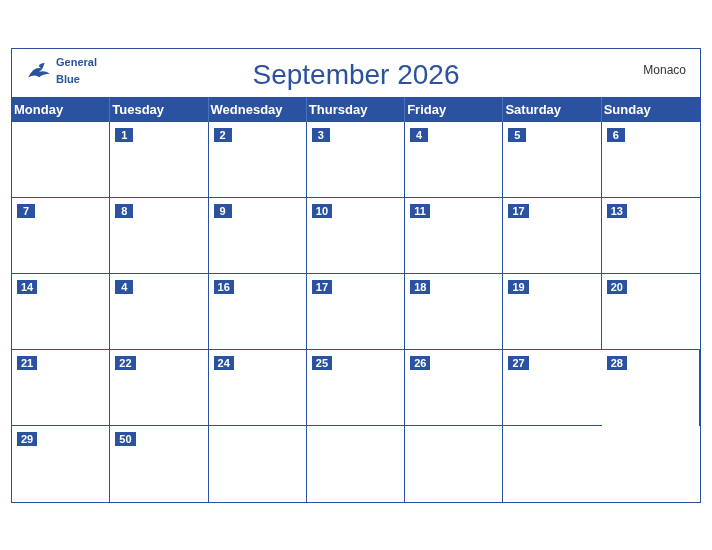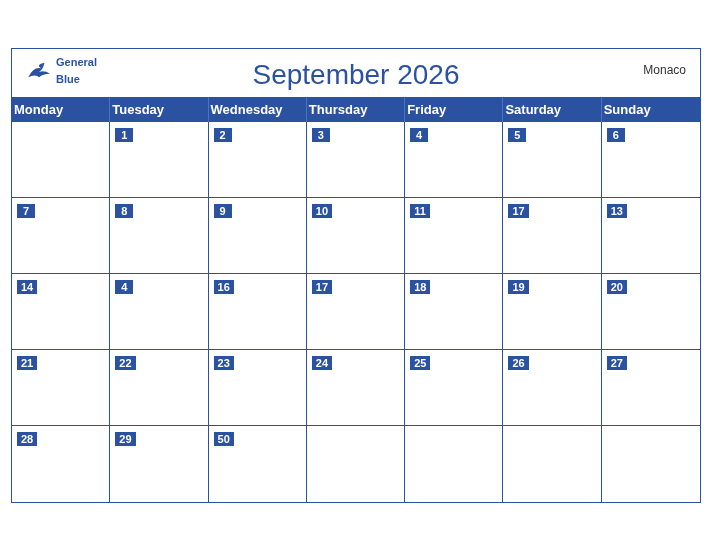--- a/index.html
+++ b/index.html
@@ -172,21 +172,20 @@
       <div class="day-cell" style="border-right: none;"><span class="day-number">13</span></div>
       <div class="day-cell"><span class="day-number">14</span></div>
       <div class="day-cell"><span class="day-number">4</span></div>
       <div class="day-cell"><span class="day-number">16</span></div>
       <div class="day-cell"><span class="day-number">17</span></div>
       <div class="day-cell"><span class="day-number">18</span></div>
       <div class="day-cell"><span class="day-number">19</span></div>
       <div class="day-cell" style="border-right: none;"><span class="day-number">20</span></div>
       <div class="day-cell"><span class="day-number">21</span></div>
       <div class="day-cell"><span class="day-number">22</span></div>
-      <div class="day-cell"><span class="day-number">23</span></div>
       <div class="day-cell"><span class="day-number">24</span></div>
       <div class="day-cell"><span class="day-number">25</span></div>
       <div class="day-cell"><span class="day-number">26</span></div>
       <div class="day-cell" style="border-right: none;"><span class="day-number">27</span></div>
       <div class="day-cell last-row" style="border-bottom: none;"><span class="day-number">28</span></div>
       <div class="day-cell last-row" style="border-bottom: none;"><span class="day-number">29</span></div>
       <div class="day-cell last-row" style="border-bottom: none;"><span class="day-number">50</span></div>
       <div class="day-cell empty last-row" style="border-bottom: none;"><span class="day-number" style="visibility: hidden;"></span></div>
       <div class="day-cell empty last-row" style="border-bottom: none;"><span class="day-number" style="visibility: hidden;"></span></div>
       <div class="day-cell empty last-row" style="border-bottom: none;"><span class="day-number" style="visibility: hidden;"></span></div>

